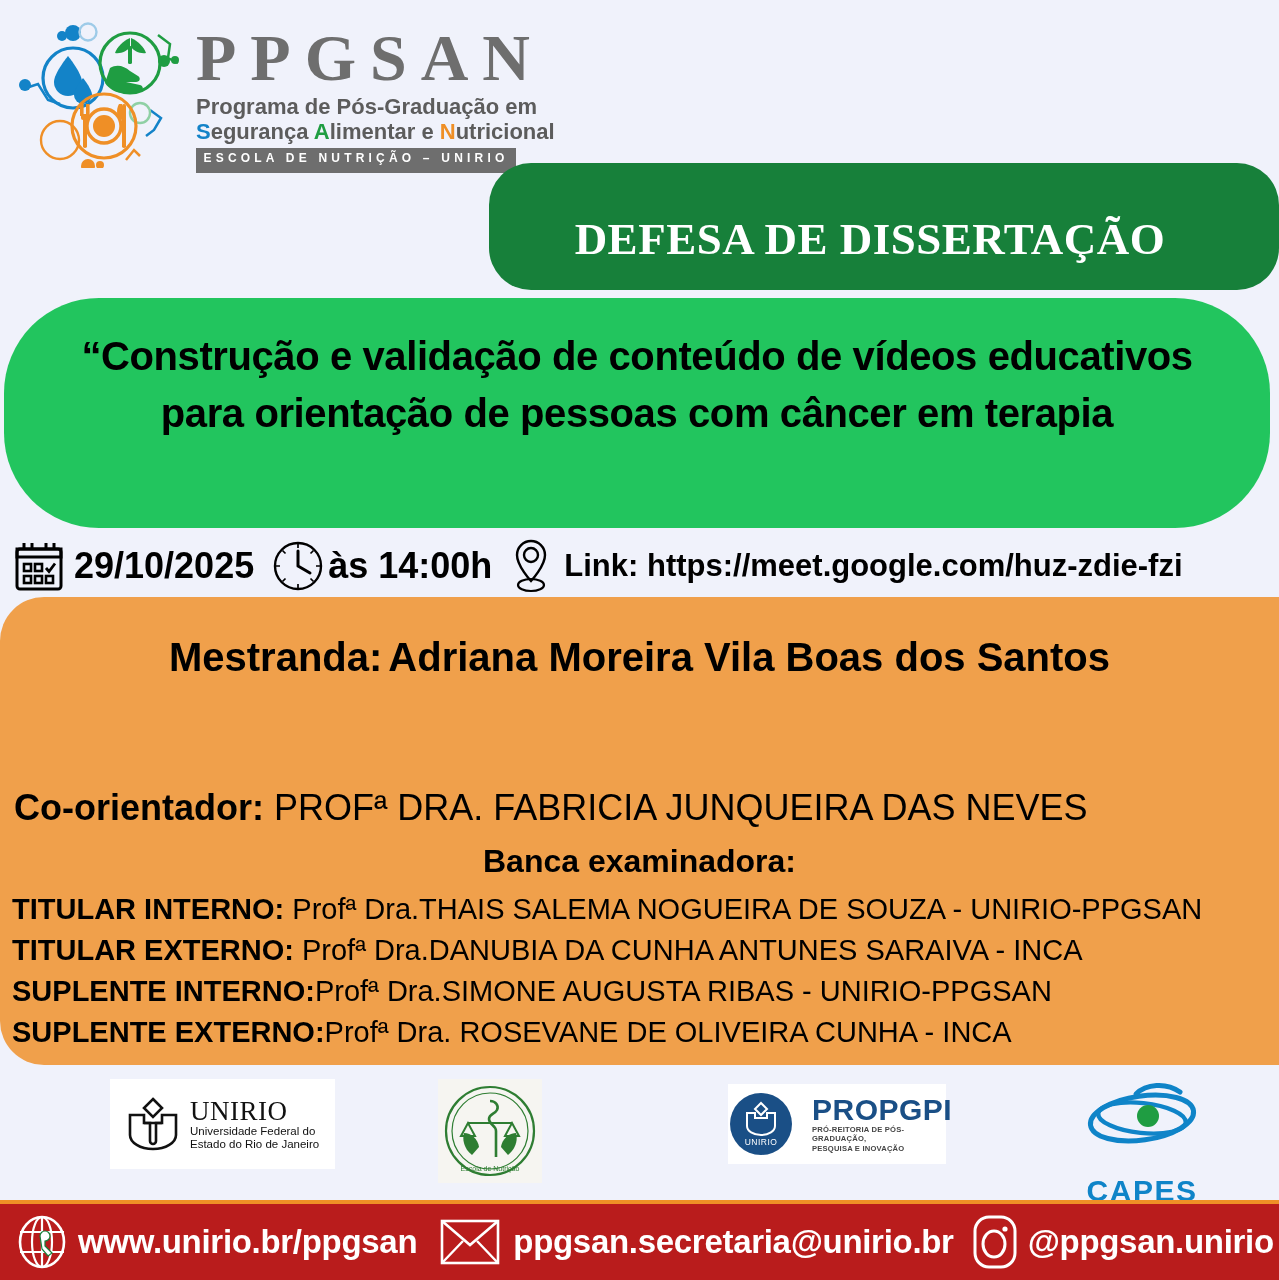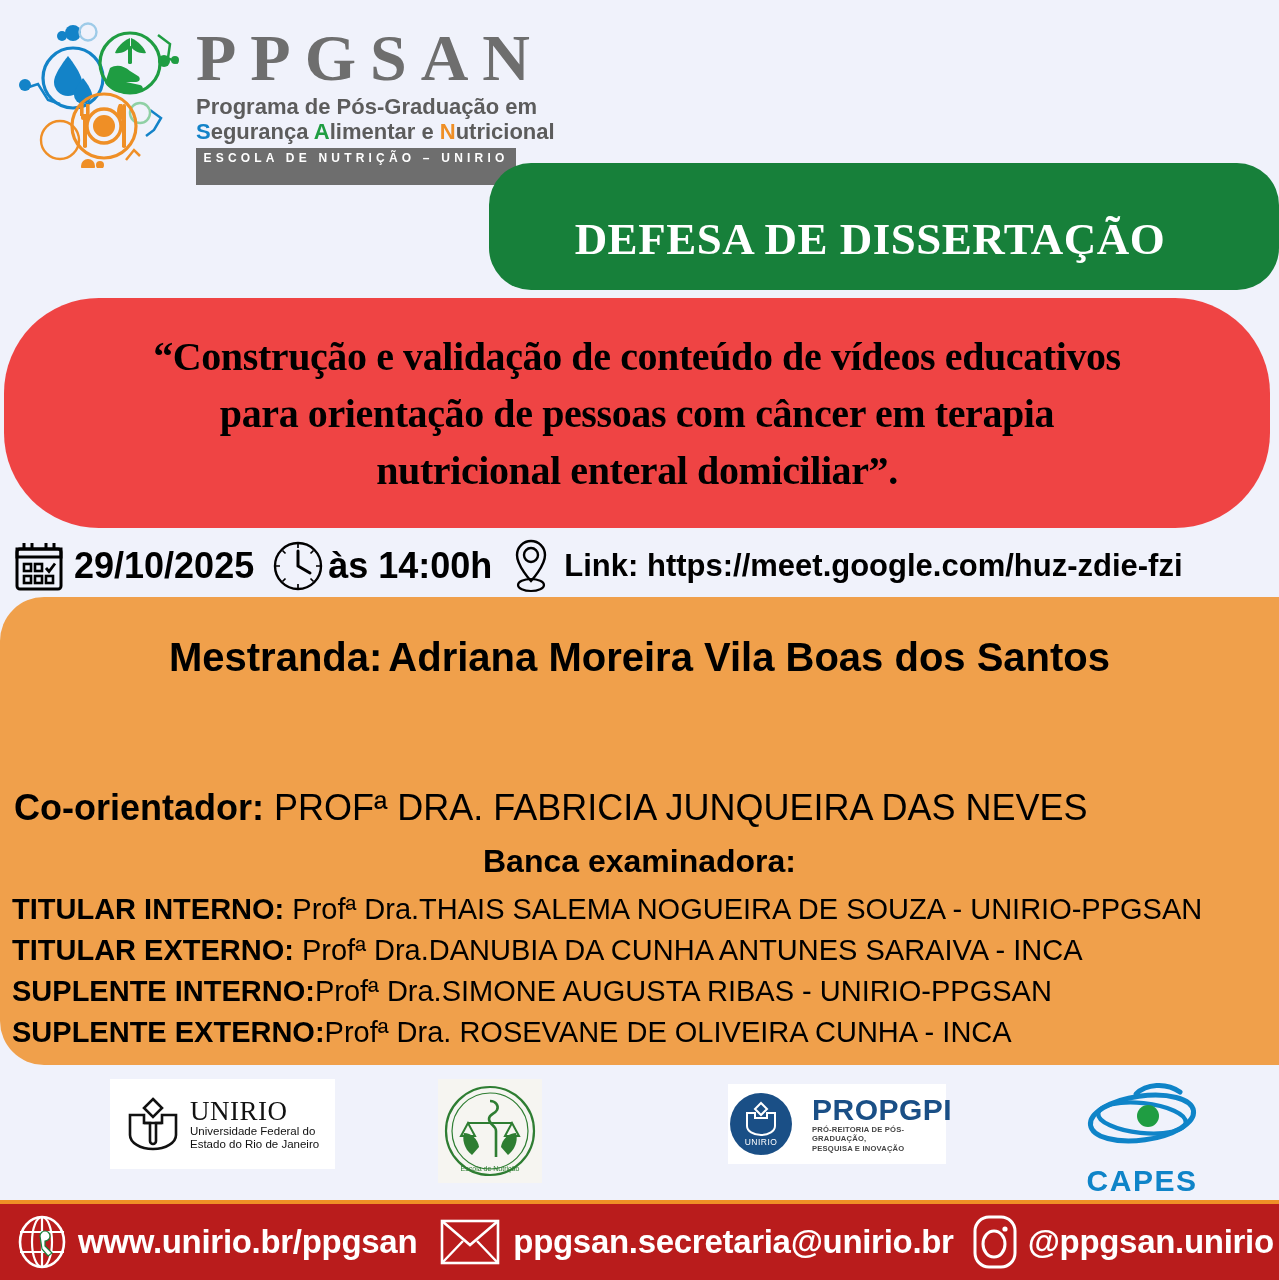--- a/index.html
+++ b/index.html
@@ -21,38 +21,38 @@
     font-weight:700;color:#6e6e6e;font-size:66px;letter-spacing:14px;
     line-height:72px;white-space:nowrap;
   }
   .ppgsan-l1{font-size:22px;font-weight:700;color:#5c5c5c;line-height:25px;white-space:nowrap;}
   .ppgsan-l2{font-size:22px;font-weight:700;color:#5c5c5c;line-height:26px;white-space:nowrap;}
   .ppgsan-l2 .s{color:#1383c8;}
   .ppgsan-l2 .a{color:#1f9d42;}
   .ppgsan-l2 .n{color:#ef8f26;}
   .ppgsan-strip{
     margin-top:3px;background:#6e6e6e;color:#ffffff;font-size:12px;font-weight:700;
-    letter-spacing:4.2px;text-align:center;padding:3px 2px 20px;white-space:nowrap;
+    letter-spacing:4.2px;text-align:center;padding:3px 2px 8px;white-space:nowrap;
   }
 
   
   .green-pill{
     position:absolute;left:489px;top:163px;width:790px;height:127px;
     background:#17803a;border-radius:42px 42px 42px 42px;
   }
   .green-pill-label{
     position:absolute;left:0;right:28px;top:50px;text-align:center;
     font-family:"Liberation Serif", serif;font-weight:700;color:#ffffff;
     font-size:45px;letter-spacing:0.5px;white-space:nowrap;
   }
 
   
   .blue-block{
     position:absolute;left:4px;top:298px;width:1266px;height:230px;
-    background:#ef4444;border-radius:95px;font-family:Liberation Serif, serif;
+    background:#22c55e;border-radius:95px;
   }
   .blue-title{
     position:absolute;left:26px;right:26px;top:30px;
     text-align:center;color:#000000;font-weight:700;
     font-size:40px;line-height:57px;letter-spacing:-0.4px;
   }
 
   
   .meta-row{position:absolute;left:14px;top:535px;width:1265px;height:62px;display:flex;align-items:center;}
   .meta-item{display:flex;align-items:center;}
@@ -88,21 +88,21 @@
   .sponsors{position:absolute;left:0;top:1078px;width:1110px;height:112px;}
   .sp{position:absolute;background:#ffffff;}
   .sp-unirio{left:110px;top:1px;width:225px;height:90px;display:flex;align-items:center;padding-left:12px;box-sizing:border-box;}
   .unirio-name{font-family:"Liberation Serif", serif;font-size:27px;font-weight:400;color:#111;line-height:28px;letter-spacing:.5px;}
   .unirio-sub{font-size:11.5px;color:#111;line-height:13px;}
   .sp-escola{left:438px;top:1px;width:104px;height:104px;background:#f6f5f1;display:flex;align-items:center;justify-content:center;}
   .sp-propgpi{left:728px;top:6px;width:218px;height:80px;display:flex;align-items:center;}
   .propgpi-word{font-size:30px;font-weight:700;color:#1a4f86;letter-spacing:.5px;line-height:30px;}
   .propgpi-sub{font-size:7.6px;font-weight:700;color:#444;line-height:9.5px;letter-spacing:.2px;}
   .sp-capes{left:1062px;top:4px;width:160px;height:100px;background:transparent;}
-  .capes-word{text-align:center;font-size:30px;font-weight:700;color:#0f84c8;letter-spacing:1.5px;margin-top:8px;}
+  .capes-word{text-align:center;font-size:30px;font-weight:700;color:#0f84c8;letter-spacing:1.5px;margin-top:18px;}
 
   
   .footer{
     position:absolute;left:0;top:1204px;width:1279px;height:76px;background:#b91c1c;
     display:flex;align-items:center;
   }
   .footer-top-rule{position:absolute;left:0;top:1200px;width:1279px;height:5px;background:#ef8f26;}
   .f-item{display:flex;align-items:center;}
   .f-text{color:#ffffff;font-size:33px;font-weight:700;white-space:nowrap;letter-spacing:-0.3px;}
 </style>
@@ -163,21 +163,20 @@
   </div>
 
   <div class="green-pill">
     <div class="green-pill-label">DEFESA DE DISSERTAÇÃO</div>
   </div>
 
   <div class="blue-block">
     <div class="blue-title">
       <div>“Construção e validação de conteúdo de vídeos educativos</div>
       <div>para orientação de pessoas com câncer em terapia</div>
-      <div>nutricional enteral domiciliar”.</div>
     </div>
   </div>
 
   <div class="meta-row">
 
     <div class="meta-item" style="margin-right:18px;">
       <svg class="ico" width="50" height="52" viewBox="0 0 50 52">
         <rect x="3" y="9" width="44" height="40" rx="3" fill="none" stroke="#000" stroke-width="3"></rect>
         <path d="M10 9 V3 M18 9 V3 M32 9 V3 M40 9 V3" stroke="#000" stroke-width="3" fill="none"></path>
         <rect x="3" y="9" width="44" height="8" fill="none" stroke="#000" stroke-width="3"></rect>

